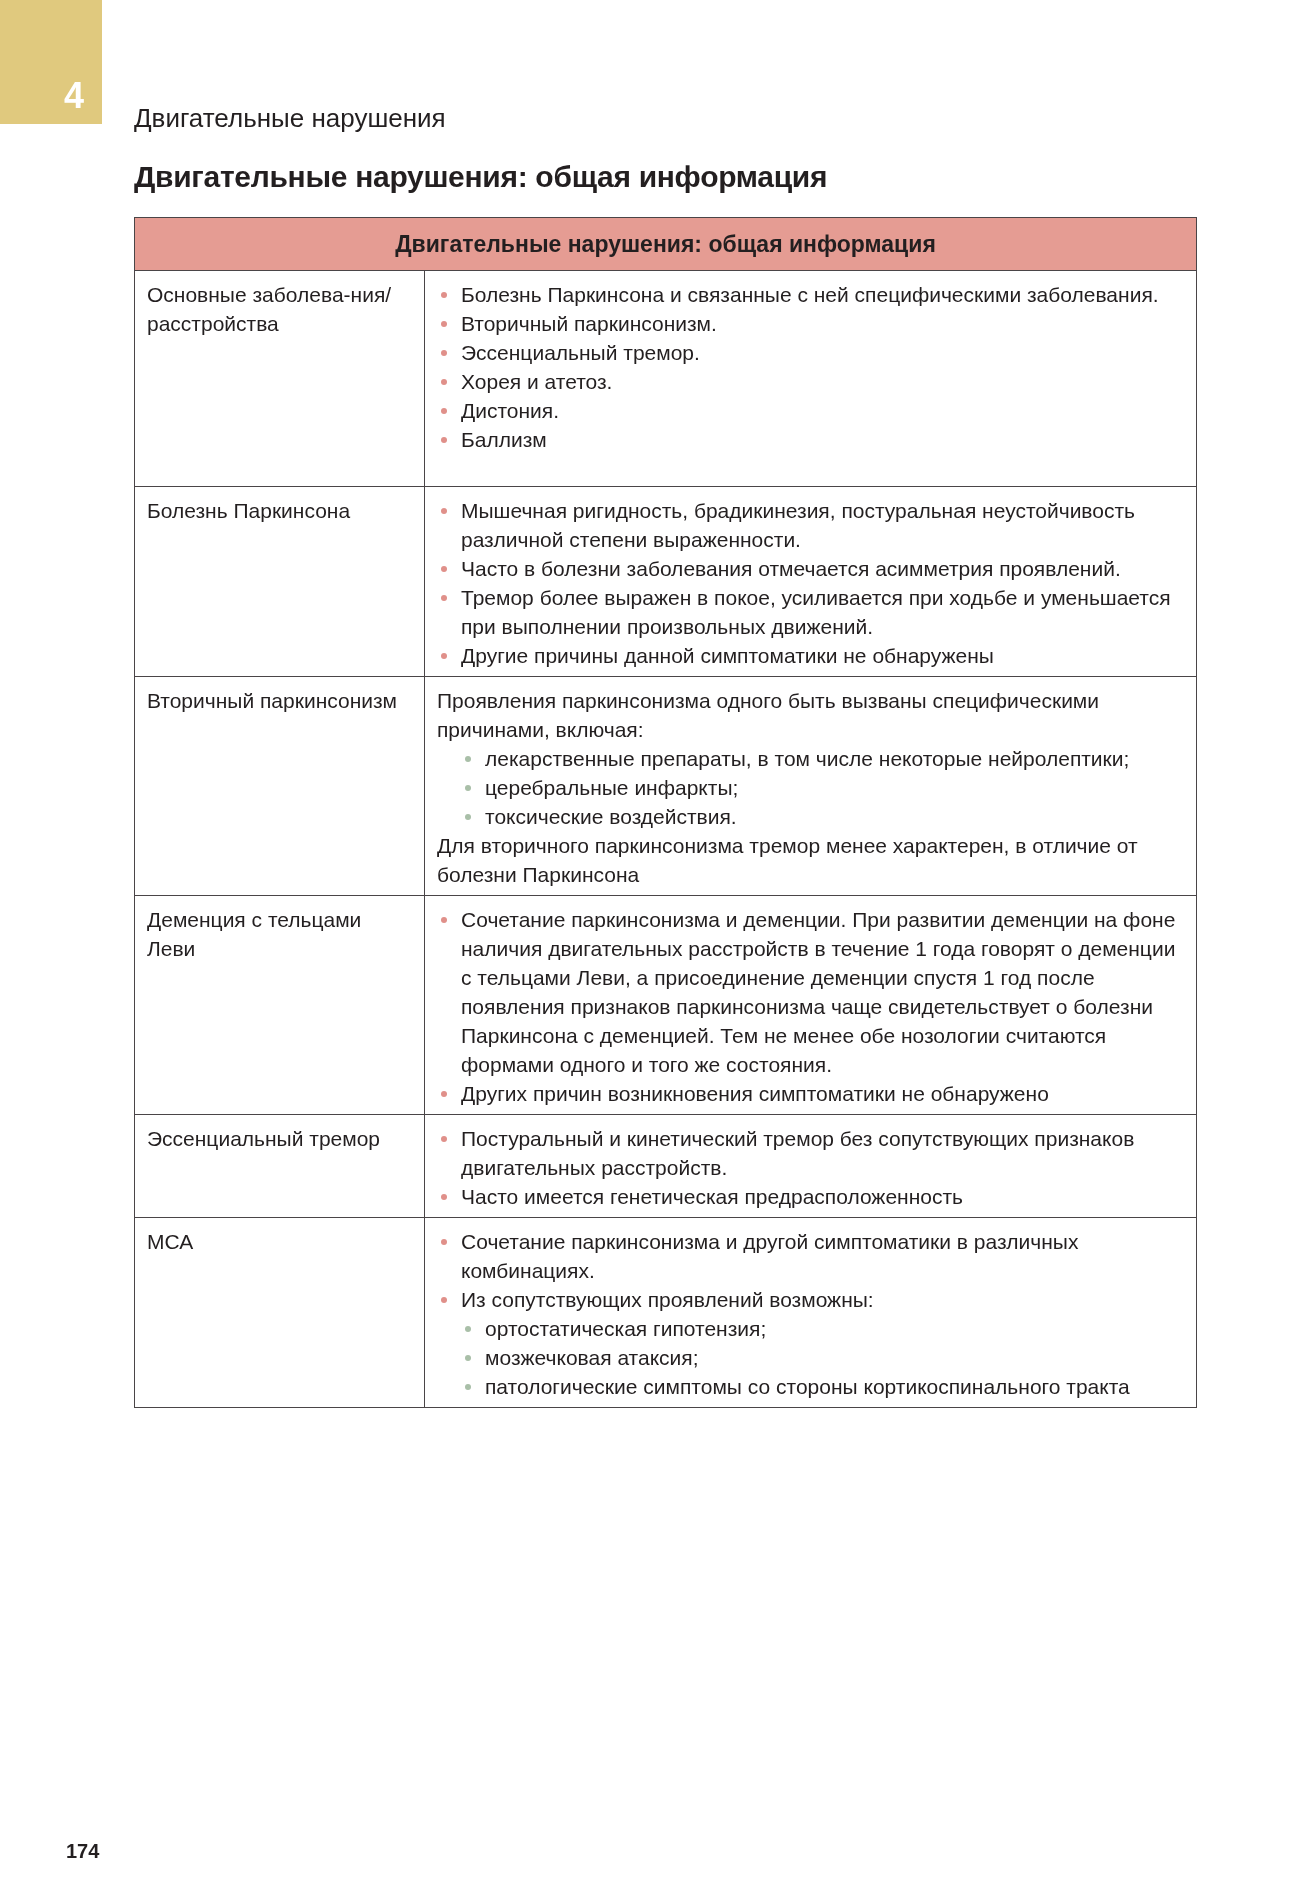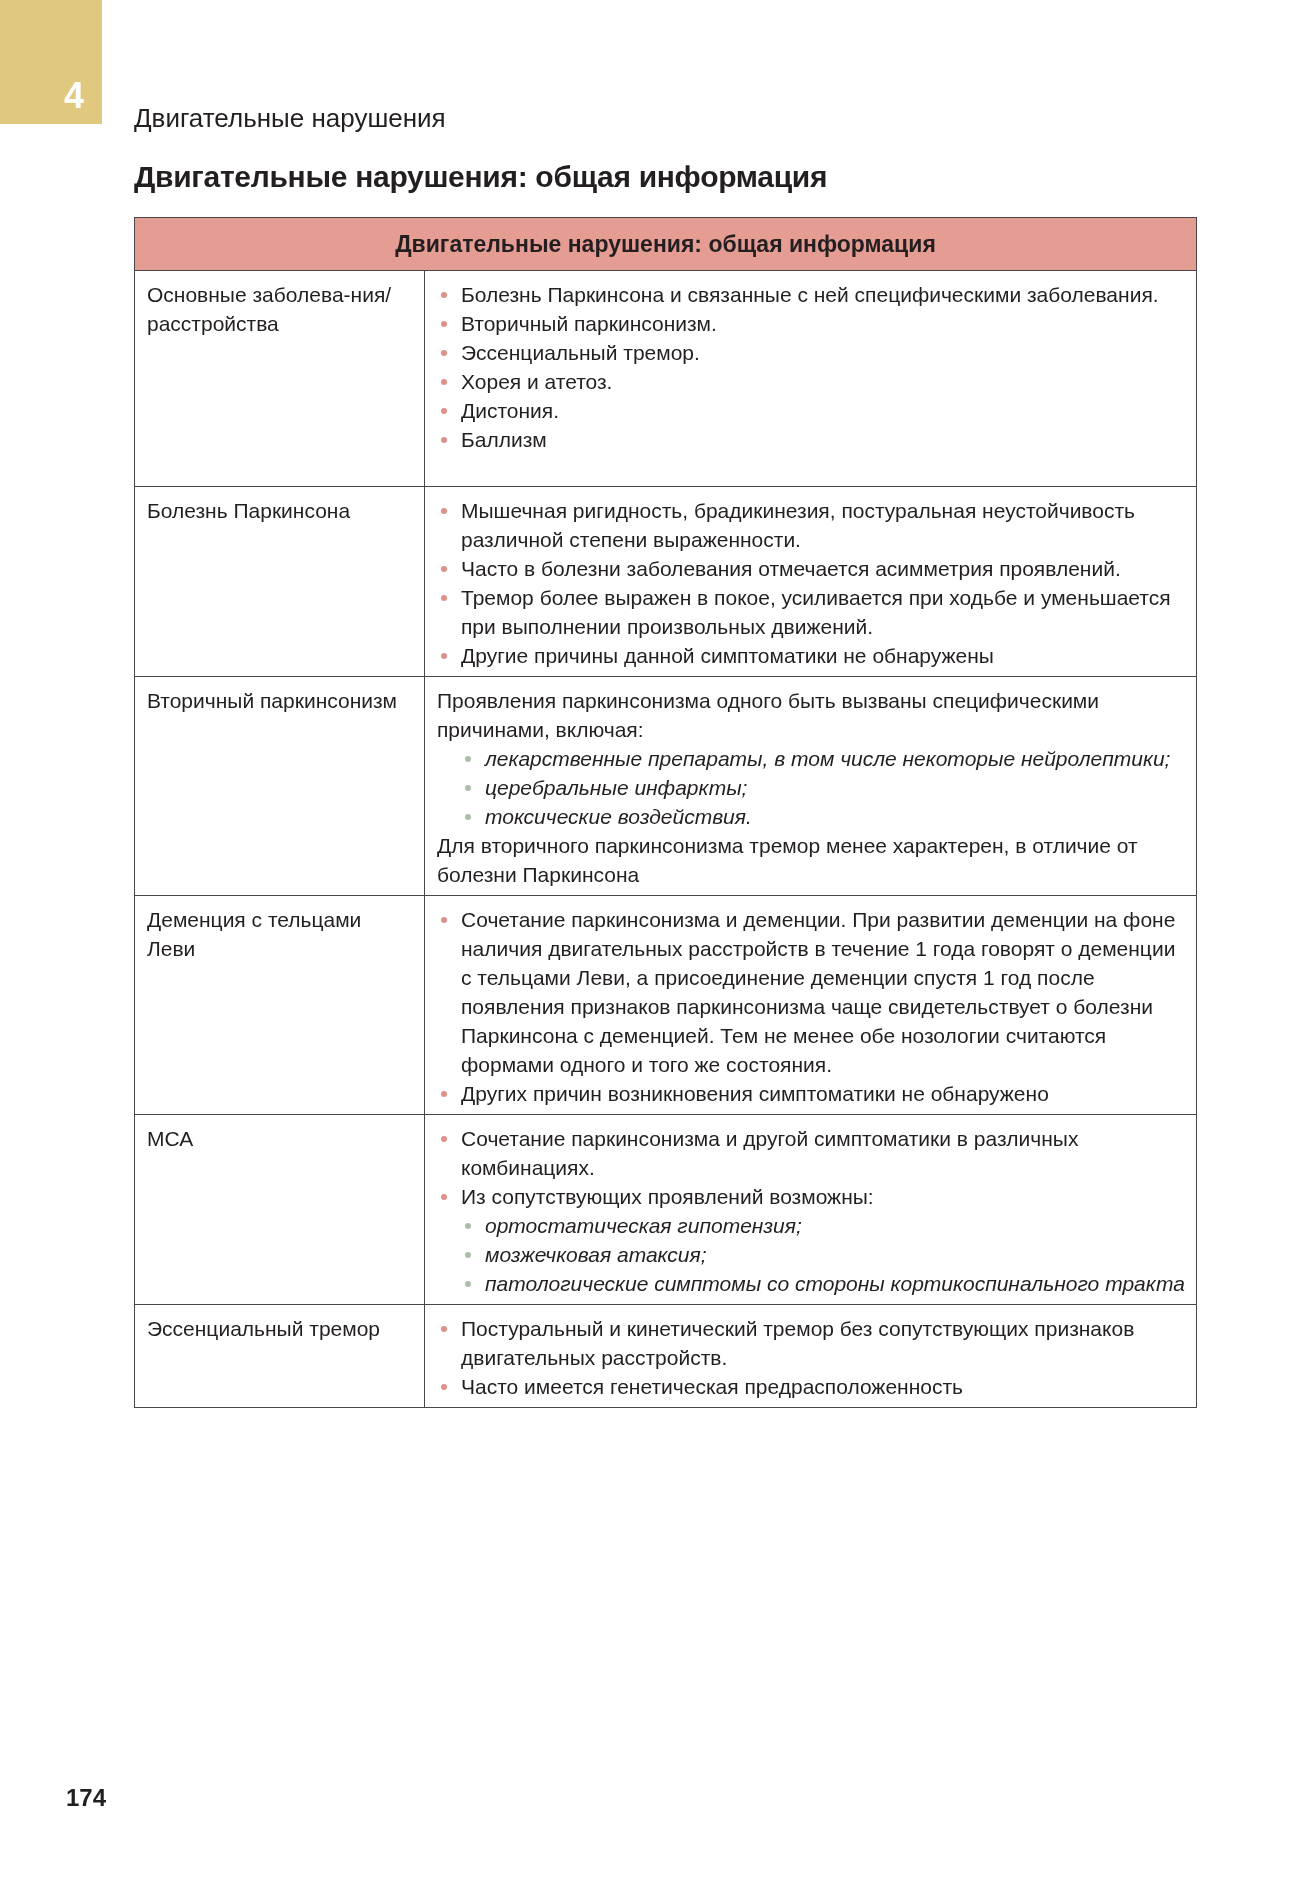--- a/index.html
+++ b/index.html
@@ -41,27 +41,27 @@
   .col-left { width: 265px; margin-left: 41px; }
   .cell-left { padding: 9px 12px 6px 12px !important; }
   .cell-right { padding: 9px 10px 6px 12px !important; }
   ul.bul { list-style: none; margin: 0; padding: 0; }
   ul.bul > li { position: relative; padding-left: 24px; }
   ul.bul > li::before {
     content: ""; position: absolute; left: 4px; top: 12px; width: 6px; height: 6px;
     border-radius: 50%; background: #e0908a;
   }
   ul.sub { list-style: none; margin: 0; padding: 0 0 0 24px; }
-  ul.sub > li { position: relative; padding-left: 24px; font-style: italic; }
+  ul.sub > li { position: relative; padding-left: 24px; }
   ul.sub > li::before {
     content: ""; position: absolute; left: 4px; top: 12px; width: 6px; height: 6px;
     border-radius: 50%; background: #a9bfa8;
   }
   .page-num {
-    position: absolute; left: 66px; top: 1784px; font-size: 24px; font-weight: bold;
+    position: absolute; left: 66px; top: 1840px; font-size: 20px; font-weight: bold;
   }
 </style>
 </head>
 <body>
 
 <div class="chapter-tab">
   <span class="chapter-num">4</span>
 </div>
 <div class="running-head">Двигательные нарушения</div>
 <div class="page-title">Двигательные нарушения: общая информация</div>
@@ -115,39 +115,39 @@
     <td class="cell-left">Деменция с тельцами Леви</td>
     <td class="cell-right">
       <ul class="bul">
         <li>Сочетание паркинсонизма и деменции. При развитии деменции на фоне наличия двигательных расстройств в течение 1 года говорят о деменции с тельцами Леви, а присоединение деменции спустя 1 год после появления признаков паркинсонизма чаще свидетельствует о болезни Паркинсона с деменцией. Тем не менее обе нозологии считаются формами одного и того же состояния.</li>
         <li>Других причин возникновения симптоматики не обнаружено</li>
       </ul>
     </td>
   </tr>
 
   <tr>
+    <td class="cell-left">Эссенциальный тремор</td>
+    <td class="cell-right">
+      <ul class="bul">
+        <li>Постуральный и кинетический тремор без сопутствующих признаков двигательных расстройств.</li>
+        <li>Часто имеется генетическая предрасположенность</li>
+      </ul>
+    </td>
+  </tr>
+
+  <tr>
     <td class="cell-left">МСА</td>
     <td class="cell-right">
       <ul class="bul">
         <li>Сочетание паркинсонизма и другой симптоматики в различных комбинациях.</li>
         <li>Из сопутствующих проявлений возможны:</li>
       </ul>
       <ul class="sub">
         <li>ортостатическая гипотензия;</li>
         <li>мозжечковая атаксия;</li>
         <li>патологические симптомы со стороны кортикоспинального тракта</li>
       </ul>
     </td>
   </tr>
-
-  <tr>
-    <td class="cell-left">Эссенциальный тремор</td>
-    <td class="cell-right">
-      <ul class="bul">
-        <li>Постуральный и кинетический тремор без сопутствующих признаков двигательных расстройств.</li>
-        <li>Часто имеется генетическая предрасположенность</li>
-      </ul>
-    </td>
-  </tr>
 </tbody>
   </table>
 
 <div class="page-num">174</div>
 
 </body></html>

